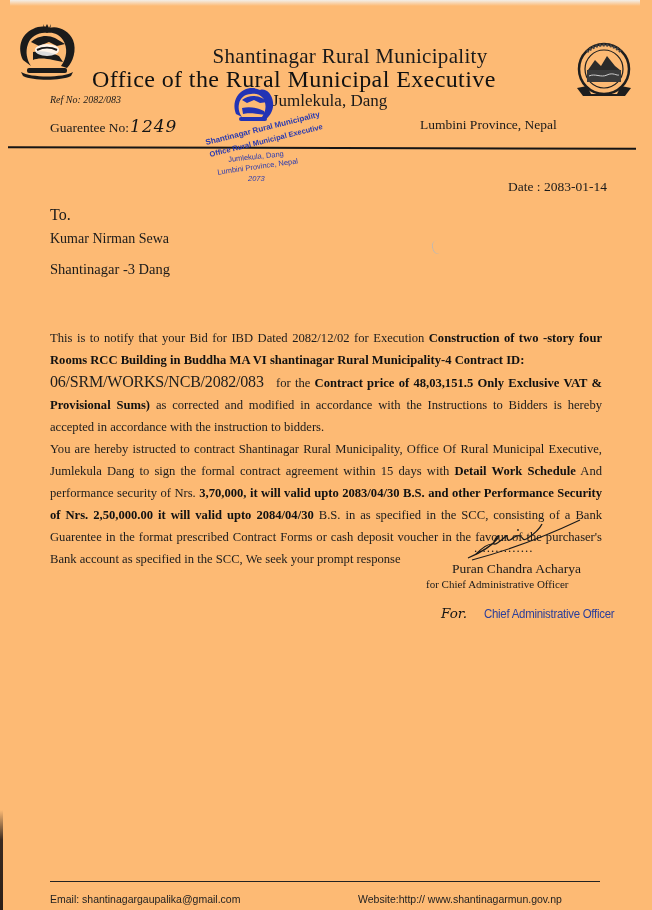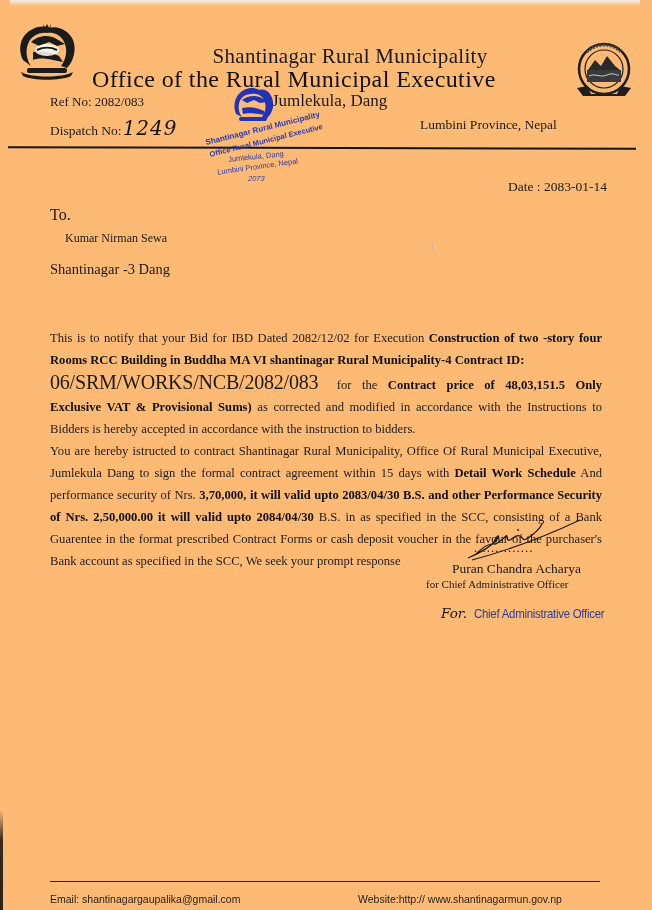--- a/index.html
+++ b/index.html
@@ -60,31 +60,32 @@
       left: 92px;
       top: 66px;
       font-size: 24px;
       font-weight: normal;
       letter-spacing: 0.4px;
       color: #111;
     }
     .ref-no {
       position: absolute;
       left: 50px; top: 94px;
-      font-size: 13px;
+      font-size: 10px;
+      font-style: italic;
     }
     .dispatch {
       position: absolute;
       left: 50px; top: 116px;
       font-size: 13.5px;
     }
     .dispatch-num {
       font-family: "DejaVu Serif", serif;
       font-style: italic;
-      font-size: 20px;
+      font-size: 17px;
       letter-spacing: 1px;
       color: #151515;
       margin-left: 1px;
     }
     .address-city {
       position: absolute;
       left: 272px; top: 91px;
       font-size: 17px;
     }
     .address-province {
@@ -132,22 +133,22 @@
       font-size: 13.5px;
     }
     
     .to {
       position: absolute;
       left: 50px; top: 206px;
       font-size: 16px;
     }
     .recipient-name {
       position: absolute;
-      left: 65px; top: 231px;
-      font-size: 12px;
+      left: 50px; top: 231px;
+      font-size: 14px;
     }
     .recipient-addr {
       position: absolute;
       left: 50px; top: 261px;
       font-size: 14.5px;
     }
     .pen-mark {
       position: absolute;
       left: 432px; top: 240px;
       width: 10px; height: 14px;
@@ -173,21 +174,21 @@
       top: 327px;
       width: 552px;
       font-size: 12.6px;
       line-height: 22px;
       text-align: justify;
       color: #1c1c1c;
     }
     .body-text p { margin: 0; }
     .body-text b { font-weight: bold; color: #111; }
     .contract-id {
-      font-size: 20px;
+      font-size: 16px;
       letter-spacing: -0.2px;
       margin-right: 8px;
     }
 
     
     .signature-svg {
       position: absolute;
       left: 462px; top: 518px;
       width: 120px; height: 44px;
     }
@@ -210,21 +211,21 @@
     .for-stamp {
       position: absolute;
       left: 441px; top: 604px;
       white-space: nowrap;
     }
     .for-hand {
       font-family: "DejaVu Serif", serif;
       font-style: italic;
       font-size: 13.5px;
       color: #151515;
-      margin-right: 7px;
+      margin-right: 17px;
     }
     .for-blue {
       font-family: "Liberation Sans", sans-serif;
       font-size: 13px;
       color: #2b3e9a;
       letter-spacing: -0.3px;
       transform: scaleX(0.88);
       display: inline-block;
       transform-origin: left center;
     }
@@ -279,21 +280,21 @@
     <circle cx="31" cy="29" r="19" fill="none" stroke="#1e1e1e" stroke-width="1.2"></circle>
     <path d="M14 12 A24 24 0 0 1 48 12" stroke="#444" stroke-width="3" fill="none" stroke-dasharray="2 1.5"></path>
     <path d="M15 30 L22 20 L28 26 L34 16 L42 26 L47 30 Z" fill="#2a2a2a"></path>
     <rect x="14" y="30" width="34" height="12" fill="#3a3a3a"></rect>
     <path d="M16 36 C22 33 28 38 34 35 C40 32 44 36 46 35" stroke="#ccc" stroke-width="1" fill="none"></path>
     <path d="M4 48 L14 46 L18 54 L44 54 L48 46 L58 48 L52 56 L10 56 Z" fill="#1e1e1e"></path>
   </svg>
 
   <div class="ref-no">Ref No: 2082/083</div>
   <div class="dispatch">
-    <span>Dispatch No:</span><span class="dispatch-num">1249</span>
+    <span>Guarentee No:</span><span class="dispatch-num">1249</span>
   </div>
   <div class="address-city">Jumlekula, Dang</div>
   <div class="address-province">Lumbini Province, Nepal</div>
 
   <div class="header-rule"></div>
 
   <div class="stamp">
     <svg class="stamp-emblem" viewBox="0 0 46 38">
       <g fill="#2233b5">
         <path d="M6 28 C2 18 6 8 14 4 C20 1 26 2 30 4 C36 2 42 8 43 16 C44 24 40 30 36 33 L32 31 C36 26 37 18 33 12 C30 8 25 7 21 8 C15 8 10 12 9 18 C8 22 9 27 12 31 Z"></path>

